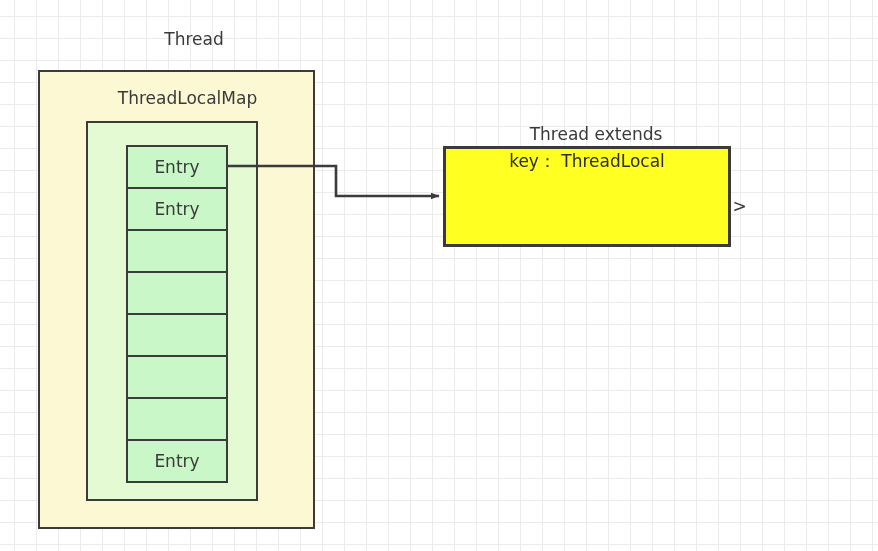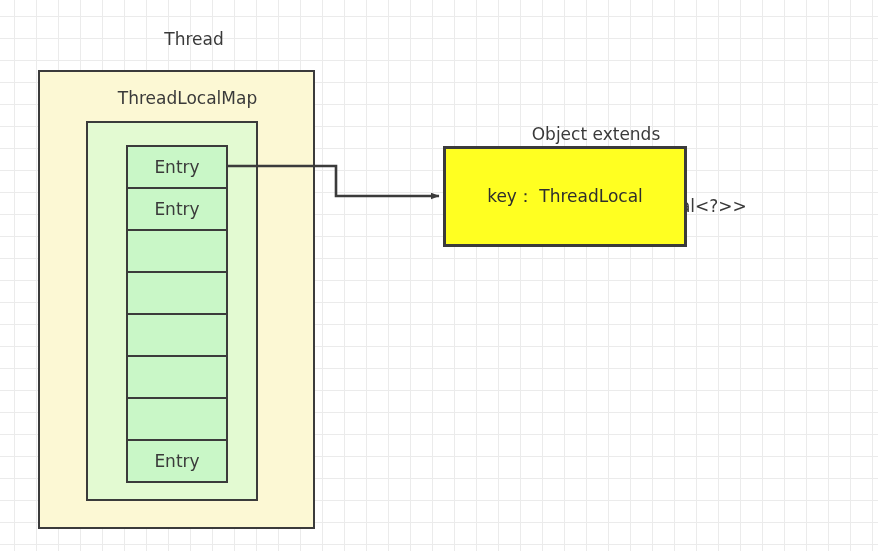--- a/index.html
+++ b/index.html
@@ -92,28 +92,28 @@
     overflow: visible;
   }
 
   
   #entry-detail-title {
     left: 395px; top: 74px; width: 350px;
   }
   #entry-detail-box {
     position: absolute;
     left: 443px; top: 146px;
-    width: 244px; height: 101px;
+    width: 288px; height: 101px;
     box-sizing: border-box;
     background: #ffff21;
     border: 3px solid #3b3b3b;
     display: flex;
     flex-direction: column;
     align-items: center;
-    justify-content: center;
+    justify-content: flex-start;
   }
   #entry-detail-box .kv {
     font-size: 17px;
     line-height: 25px;
     color: #2e2e2e;
     white-space: pre;
   }
 </style>
 </head>
 <body>
@@ -142,21 +142,21 @@
   <svg id="connector" viewBox="0 0 240 70" width="240" height="70" xmlns="http://www.w3.org/2000/svg">
     <defs>
       <marker id="arrowhead" markerWidth="9" markerHeight="7" refX="8.5" refY="3.5" orient="auto" markerUnits="userSpaceOnUse">
         <polygon points="0 0, 9 3.5, 0 7" fill="#3b3b3b"></polygon>
       </marker>
     </defs>
     <polyline points="8,16 116,16 116,46 219,46" fill="none" stroke="#3b3b3b" stroke-width="2.6" stroke-linejoin="miter" marker-end="url(#arrowhead)"></polyline>
   </svg>
 
   <div class="lbl" id="entry-detail-title">
-    <div>Object extends</div>
+    <div>Thread extends</div>
     <div>WeakReference&lt;ThreadLocal&lt;?&gt;&gt;</div>
   </div>
 
   <div id="entry-detail-box">
     <div class="kv">key： ThreadLocal</div>
   </div>
 
 </div>
 
 </body></html>

